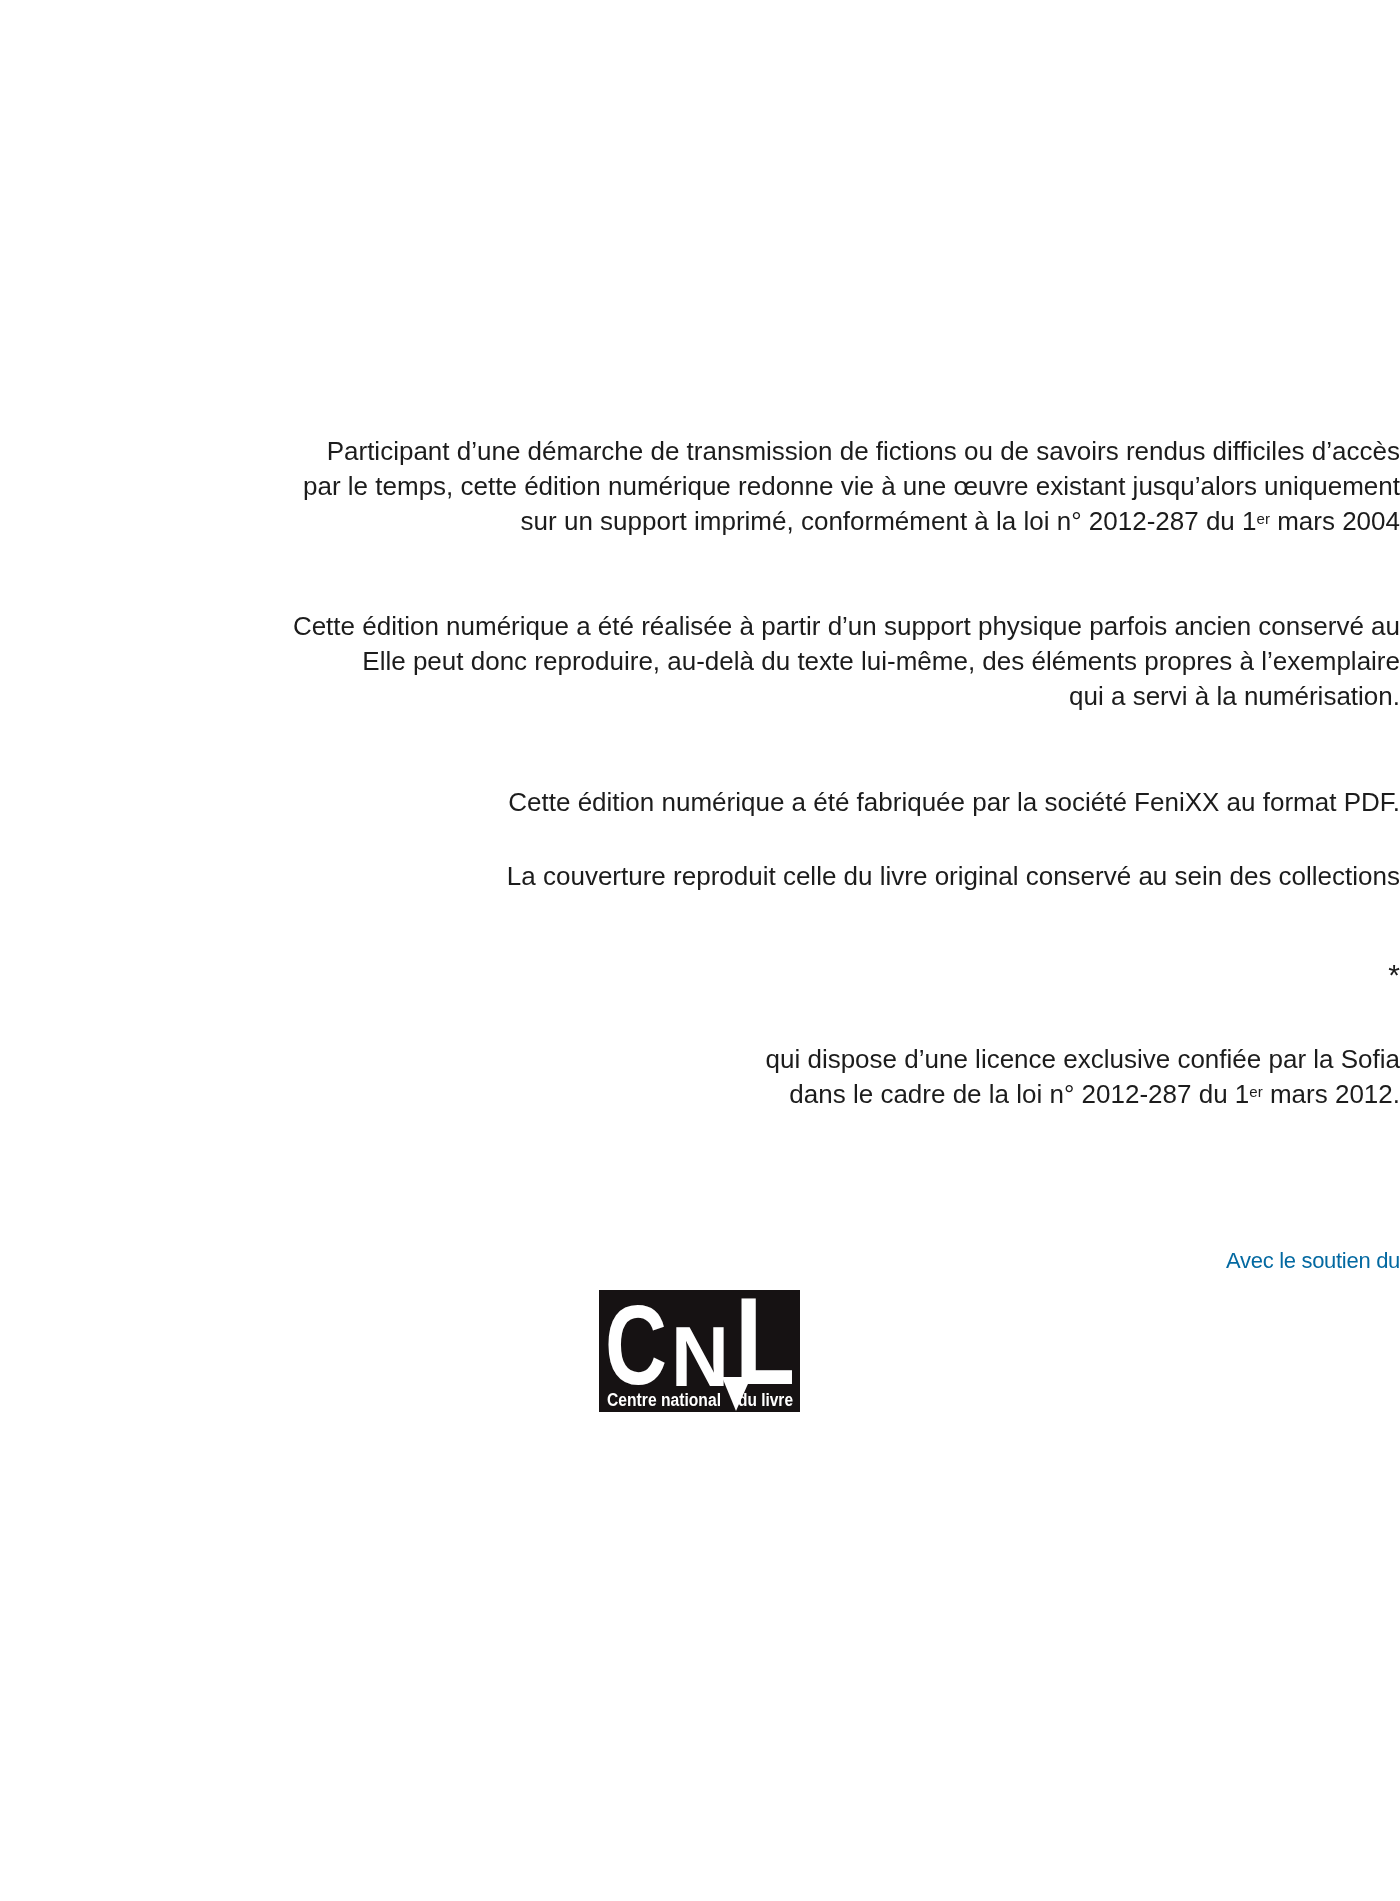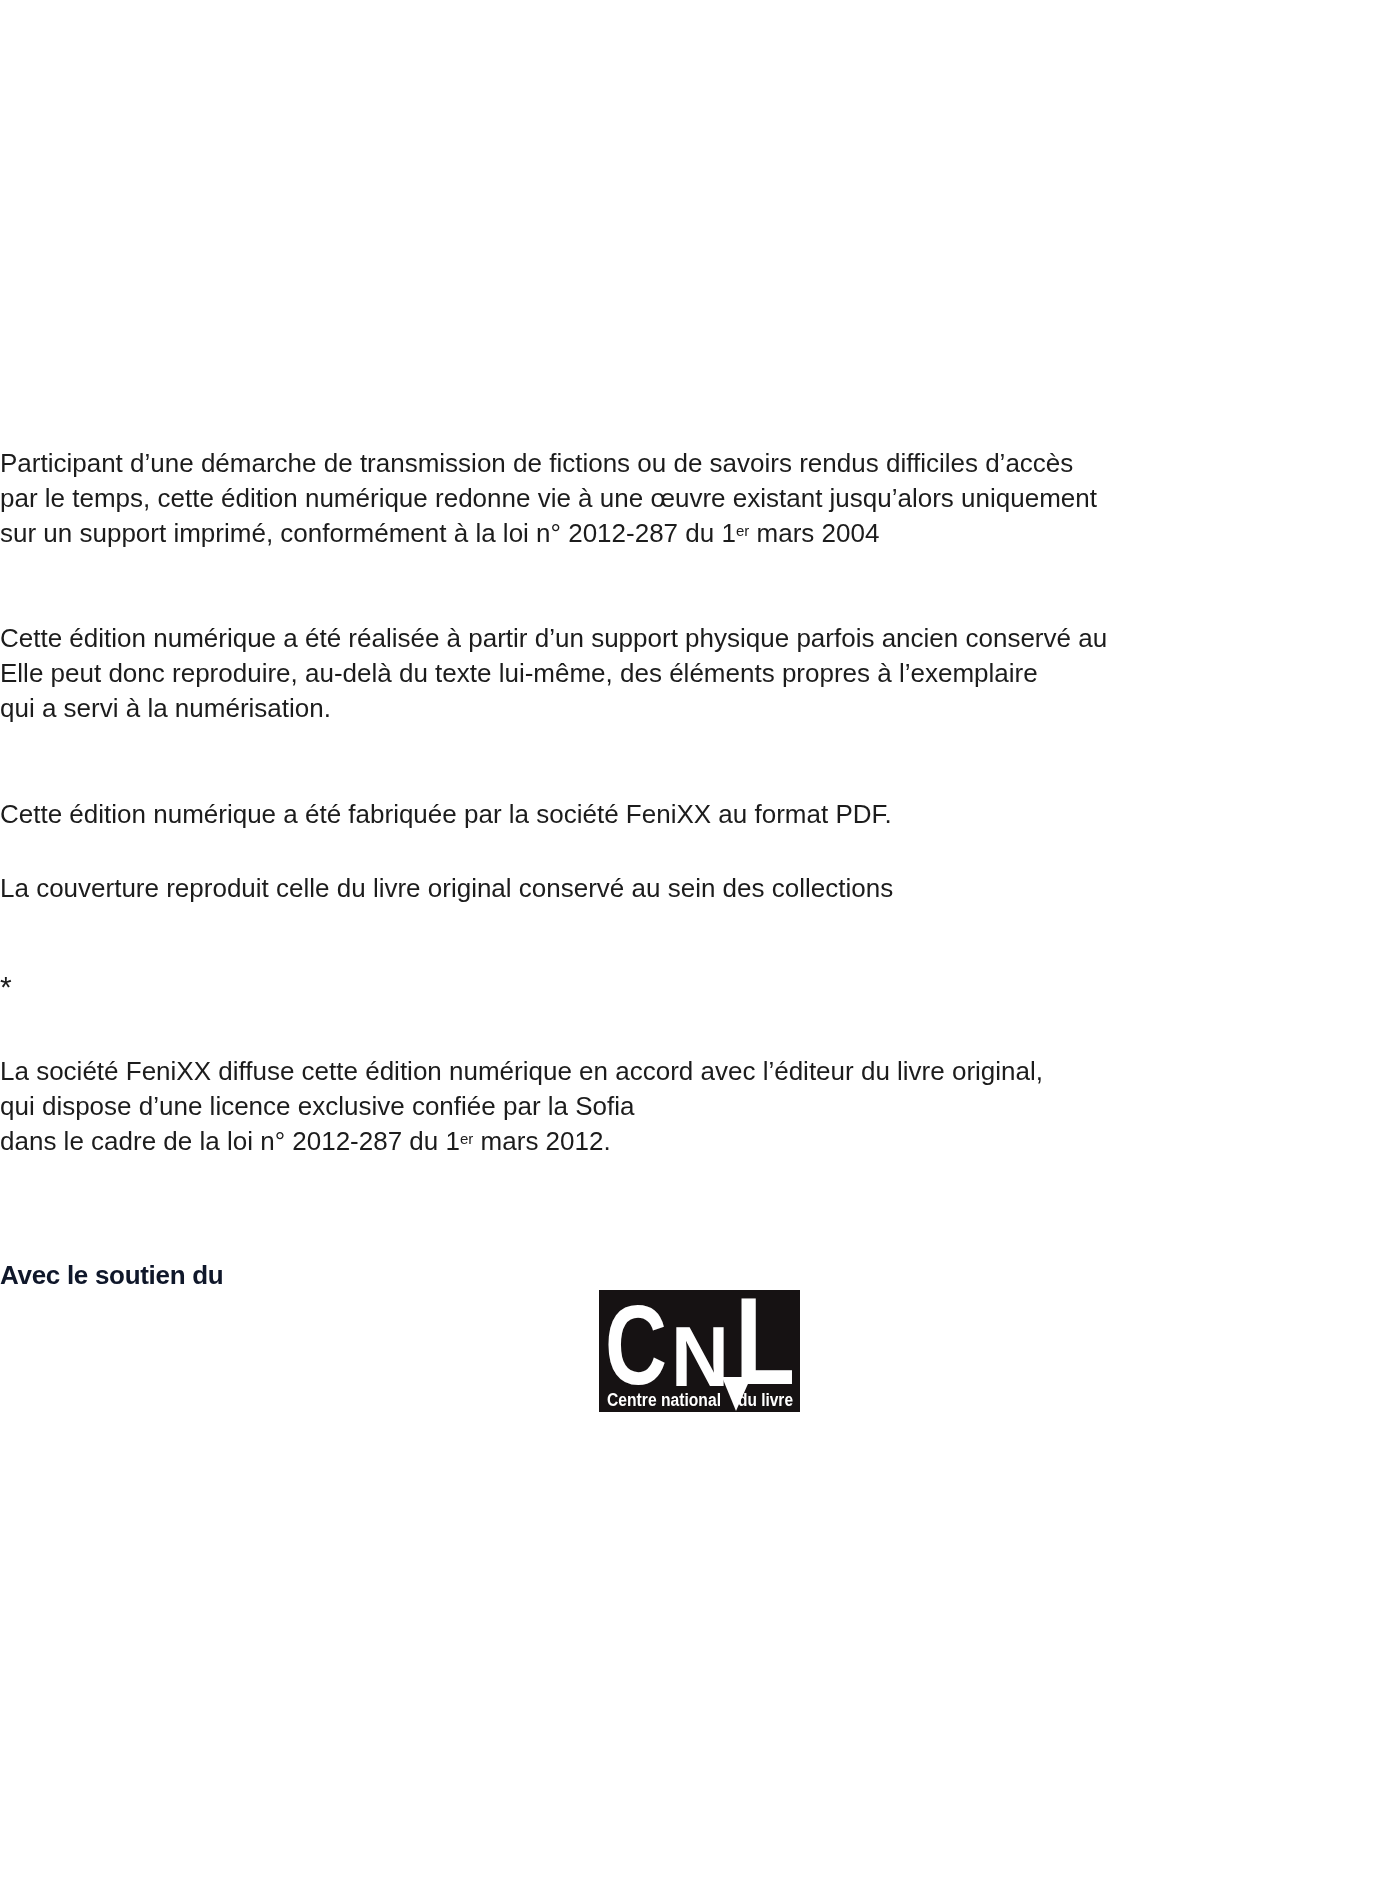--- a/index.html
+++ b/index.html
@@ -12,42 +12,41 @@
     height: 1901px;
     position: relative;
     font-family: "Liberation Sans", sans-serif;
     color: #1c1c1c;
     overflow: hidden;
   }
   .block {
     position: absolute;
     left: 0;
     width: 1400px;
-    text-align: left;
-    margin-top: 12px;
+    text-align: right;
   }
   .line {
     font-size: 26px;
     line-height: 35px;
     white-space: nowrap;
   }
   .sup {
     font-size: 0.58em;
     position: relative;
     top: -0.42em;
   }
   .separator {
     font-size: 30px;
     line-height: 35px;
   }
   .support-line {
-    font-size: 26px;
-    font-weight: 700;
+    font-size: 22px;
+    font-weight: 400;
     letter-spacing: -0.3px;
-    color: #0f172a;
+    color: #0369a1;
   }
   .cnl-logo {
     position: absolute;
     left: 599px;
     top: 1290px;
     width: 201px;
     height: 122px;
   }
 </style>
 </head>
@@ -71,21 +70,20 @@
     <div class="line">Cette édition numérique a été fabriquée par la société FeniXX au format PDF.</div>
   </div>
 
   <div class="block" style="top:859px">
     <div class="line">La couverture reproduit celle du livre original conservé au sein des collections</div>
   </div>
 
   <div class="block separator" style="top:957px">*</div>
 
   <div class="block" style="top:1042px">
-    <div class="line">La société FeniXX diffuse cette édition numérique en accord avec l’éditeur du livre original,</div>
     <div class="line">qui dispose d’une licence exclusive confiée par la Sofia</div>
     <div class="line"><span>dans le cadre de la loi n° 2012-287 du 1</span><span class="sup">er</span><span> mars 2012.</span></div>
   </div>
 
   <div class="block support-line" style="top:1248px">Avec le soutien du</div>
 
   <div class="cnl-logo">
     <svg width="201" height="122" viewBox="0 0 201 122" xmlns="http://www.w3.org/2000/svg">
       <rect x="0" y="0" width="201" height="122" fill="#161213"></rect>
       <g fill="#ffffff" font-family="Liberation Sans, sans-serif" font-weight="bold">

